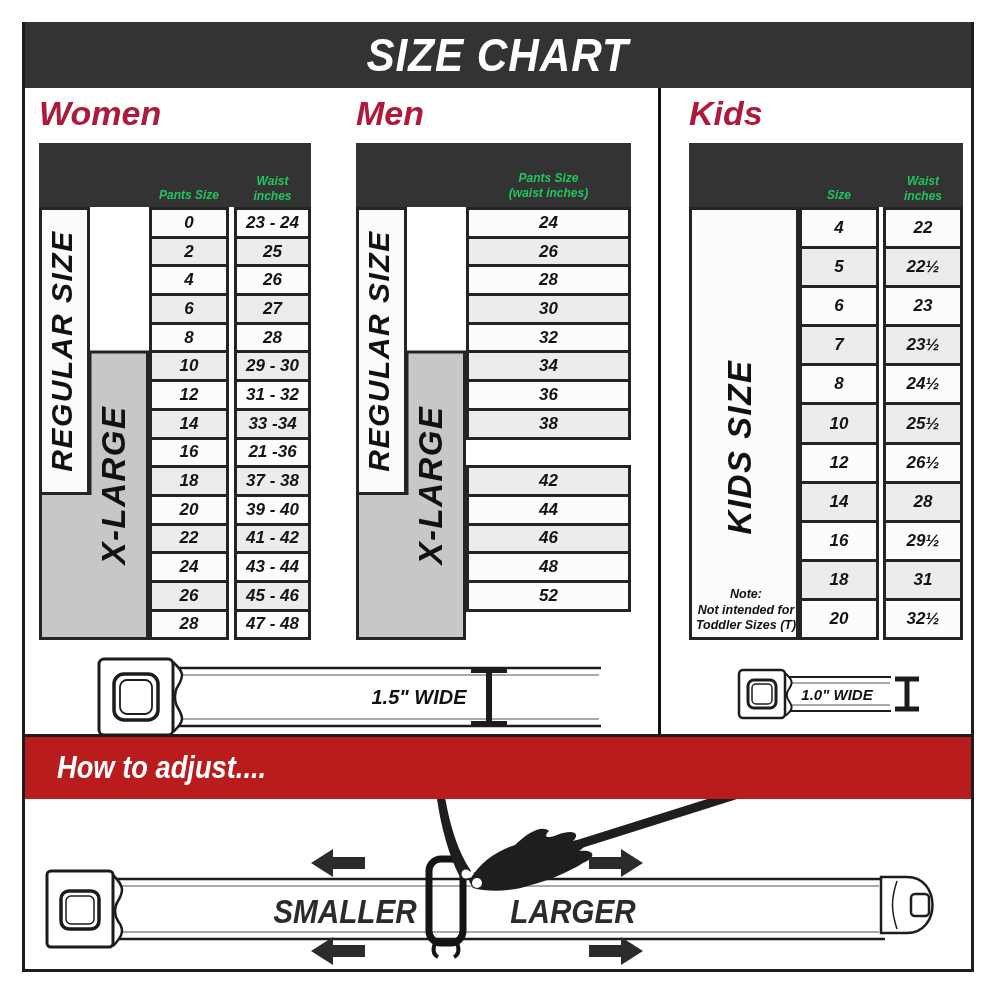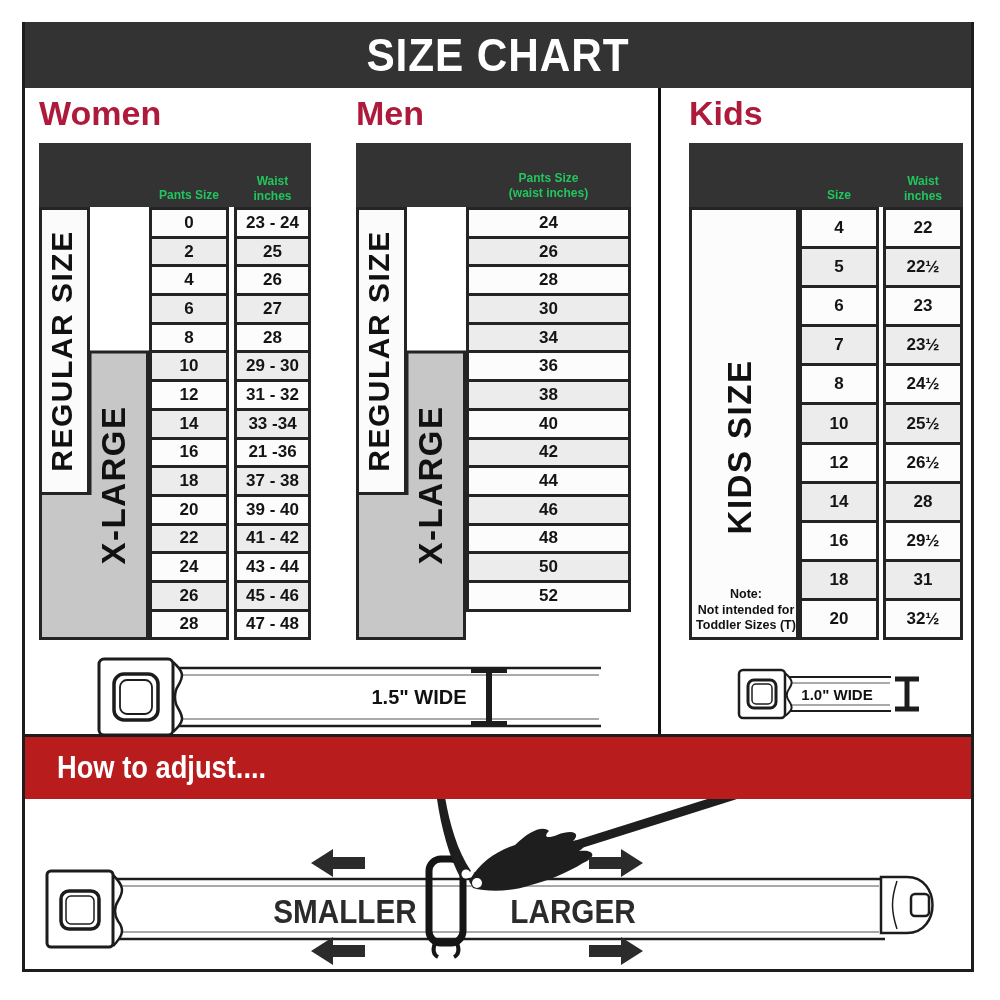--- a/index.html
+++ b/index.html
@@ -1,19 +1,19 @@
 <!DOCTYPE html>
 <html><head>
 <meta charset="utf-8">
 <style>
   html,body{margin:0;padding:0;background:#fff;}
   .page{position:relative;width:1000px;height:1000px;background:#fff;overflow:hidden;
         font-family:"Liberation Sans",sans-serif;}
   .frame{position:absolute;left:22px;top:22px;width:952px;height:950px;
-         border:3px solid #1d1d1d;border-top:none;box-sizing:border-box;background:#fff;}
+         border:3px solid #1d1d1d;border-top:none;box-sizing:border-box;background:#fff;font-style:italic;}
   .titlebar{height:66px;background:#333333;display:flex;align-items:center;justify-content:center;}
   .titlebar .t{color:#fff;font-size:46px;font-weight:bold;letter-spacing:1px;
                transform:scaleX(0.92);white-space:nowrap;}
   .main{height:646px;display:flex;border-bottom:3px solid #1d1d1d;box-sizing:content-box;}
   .panel-left{position:relative;width:633px;}
   .panel-right{position:relative;flex:1;border-left:3px solid #111;}
   .sec-title{position:absolute;top:6px;font-weight:bold;font-size:34px;}
   .tbl{position:absolute;}
   .thead{position:absolute;left:0;top:0;right:0;height:64px;background:#333333;}
   .thead .h{position:absolute;color:#22c55e;font-weight:bold;font-size:12px;line-height:1.2;text-align:center;}
@@ -183,55 +183,54 @@
               <div class="cell m-val">26</div>
             </div>
               <div class="trow">
               <div class="spacer"></div>
               <div class="cell m-val">28</div>
             </div>
               <div class="trow alt">
               <div class="spacer"></div>
               <div class="cell m-val">30</div>
             </div>
+              <div class="trow">
+              <div class="spacer"></div>
+              <div class="cell m-val">32</div>
+            </div>
               <div class="trow alt">
               <div class="spacer"></div>
               <div class="cell m-val">34</div>
             </div>
               <div class="trow">
               <div class="spacer"></div>
               <div class="cell m-val">36</div>
             </div>
               <div class="trow alt">
               <div class="spacer"></div>
               <div class="cell m-val">38</div>
             </div>
               <div class="trow">
               <div class="spacer"></div>
-              <div class="cell m-val">40</div>
             </div>
               <div class="trow alt">
               <div class="spacer"></div>
               <div class="cell m-val">42</div>
             </div>
               <div class="trow">
               <div class="spacer"></div>
               <div class="cell m-val">44</div>
             </div>
               <div class="trow alt">
               <div class="spacer"></div>
               <div class="cell m-val">46</div>
             </div>
               <div class="trow">
               <div class="spacer"></div>
               <div class="cell m-val">48</div>
-            </div>
-              <div class="trow alt">
-              <div class="spacer"></div>
-              <div class="cell m-val">50</div>
             </div>
               <div class="trow">
               <div class="spacer"></div>
               <div class="cell m-val">52</div>
             </div>
             </div>
           <svg class="ovl" width="110" height="433" viewBox="0 0 110 433">
             <polygon points="51,145 108.5,145 108.5,431.5 1.5,431.5 1.5,286.5 51,286.5" fill="#C7C7C7" stroke="#242424" stroke-width="3"></polygon>
             <rect x="1.5" y="1.5" width="48" height="285" fill="#FBFBFB" stroke="#242424" stroke-width="3"></rect>
             <text transform="translate(33,144) rotate(-90)" text-anchor="middle" font-size="30" font-weight="bold" letter-spacing="1.5" fill="#111">REGULAR SIZE</text>

